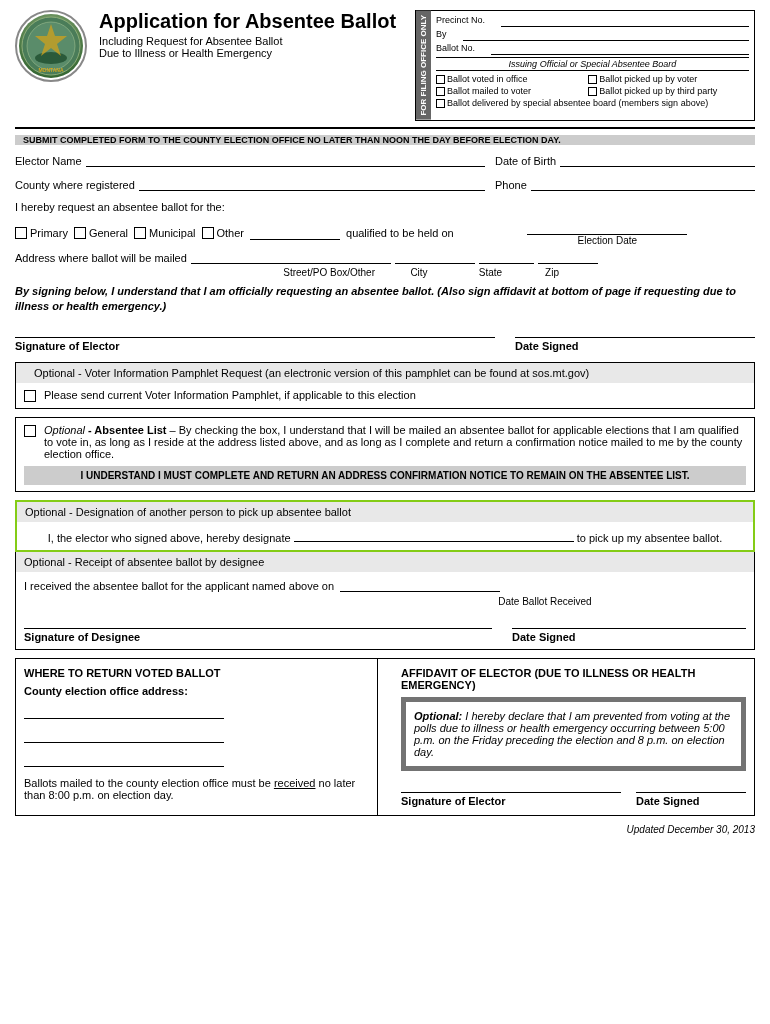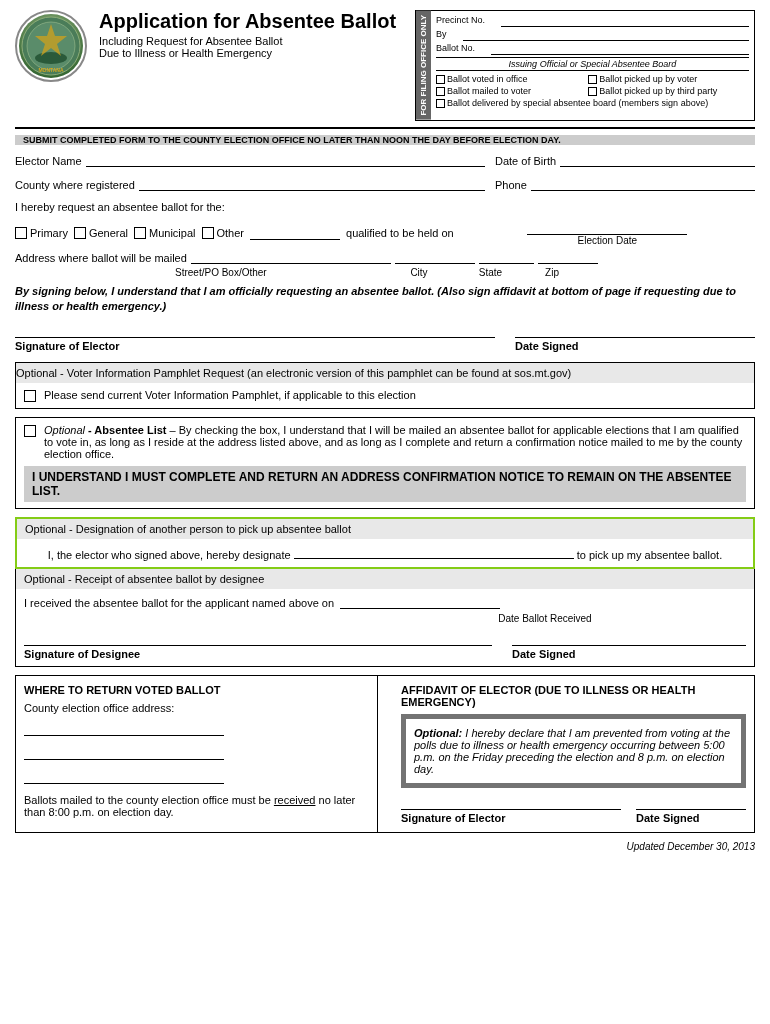--- a/index.html
+++ b/index.html
@@ -226,21 +226,21 @@
       font-size: 11px;
       margin-top: 2px;
     }
     
     .boxed-section {
       border: 1px solid #000;
       margin-bottom: 8px;
     }
     .boxed-header {
       background: #e8e8e8;
-      padding: 4px 0;
+      padding: 4px 18px;
       font-size: 11px;
     }
     .boxed-content {
       padding: 6px 8px;
       font-size: 11px;
     }
     .boxed-row {
       display: flex;
       align-items: flex-start;
       gap: 8px;
@@ -484,21 +484,21 @@
 
   <div class="address-section" style="margin-bottom:6px;">
     <div style="display:flex;align-items:flex-end;gap:4px;margin-bottom:2px;">
       <span style="font-size:11px;white-space:nowrap;">Address where ballot will be mailed</span>
       <div style="border-bottom:1px solid #000;flex:1;max-width:200px;height:14px;"></div>
       <div style="border-bottom:1px solid #000;width:80px;height:14px;"></div>
       <div style="border-bottom:1px solid #000;width:55px;height:14px;"></div>
       <div style="border-bottom:1px solid #000;width:60px;height:14px;"></div>
     </div>
     <div style="display:flex;gap:4px;padding-left:160px;">
-      <div style="width:200px;text-align:left;">
+      <div style="width:200px;text-align:right;">
         <span style="font-size:10px;">Street/PO Box/Other</span>
       </div>
       <div style="width:80px;text-align:center;">
         <span style="font-size:10px;">City</span>
       </div>
       <div style="width:55px;text-align:center;">
         <span style="font-size:10px;">State</span>
       </div>
       <div style="width:60px;text-align:center;">
         <span style="font-size:10px;">Zip</span>
@@ -536,21 +536,21 @@
       <div style="display:flex;align-items:flex-start;gap:8px;">
         <div class="sq-box" style="margin-top:1px;flex-shrink:0;"></div>
         <div>
           <span>
             <em><span>Optional</span></em>
             <strong> - <span>Absentee List</span></strong>
             <span>– By checking the box, I understand that I will be mailed an absentee ballot for applicable elections that I am qualified to vote in, as long as I reside at the address listed above, and as long as I complete and return a confirmation notice mailed to me by the county election office.</span>
           </span>
         </div>
       </div>
-      <div style="background:#ccc;padding:4px 8px;margin-top:6px;font-weight:bold;font-size:12px;">I UNDERSTAND I MUST COMPLETE AND RETURN AN ADDRESS CONFIRMATION NOTICE TO REMAIN ON THE ABSENTEE LIST.</div>
+      <div style="background:#ccc;padding:4px 8px;margin-top:6px;font-weight:bold;font-size:10px;text-align:center;">I UNDERSTAND I MUST COMPLETE AND RETURN AN ADDRESS CONFIRMATION NOTICE TO REMAIN ON THE ABSENTEE LIST.</div>
     </div>
   </div>
 
   <div class="designee-section">
     <div class="designee-header">
       <span>Optional - Designation of another person to pick up absentee ballot</span>
     </div>
     <div class="designee-content">
       <span>I, the elector who signed above, hereby designate</span>
       <div class="designee-line"></div>
@@ -581,21 +581,21 @@
           <div style="border-bottom:1px solid #000;height:14px;width:100%;"></div>
           <span style="font-weight:bold;font-size:11px;margin-top:2px;">Date Signed</span>
         </div>
       </div>
     </div>
   </div>
 
   <div class="bottom-section">
     <div class="bottom-left">
       <div class="bottom-title">WHERE TO RETURN VOTED BALLOT</div>
-      <p style="font-size:11px;font-weight:normal;margin-bottom:6px;">County election office address:</p>
+      <p style="font-size:11px;font-weight:bold;margin-bottom:6px;">County election office address:</p>
       <div class="bottom-address-lines">
         <div class="bottom-address-line"></div>
         <div class="bottom-address-line"></div>
         <div class="bottom-address-line"></div>
       </div>
 
       <p style="font-size:11px;margin-top:4px;">Ballots mailed to the county election office must be <u>received</u> no later than 8:00 p.m. on election day.</p>
     </div>
     <div class="bottom-right">
       <div class="bottom-title">AFFIDAVIT OF ELECTOR (DUE TO ILLNESS OR HEALTH EMERGENCY)</div>

